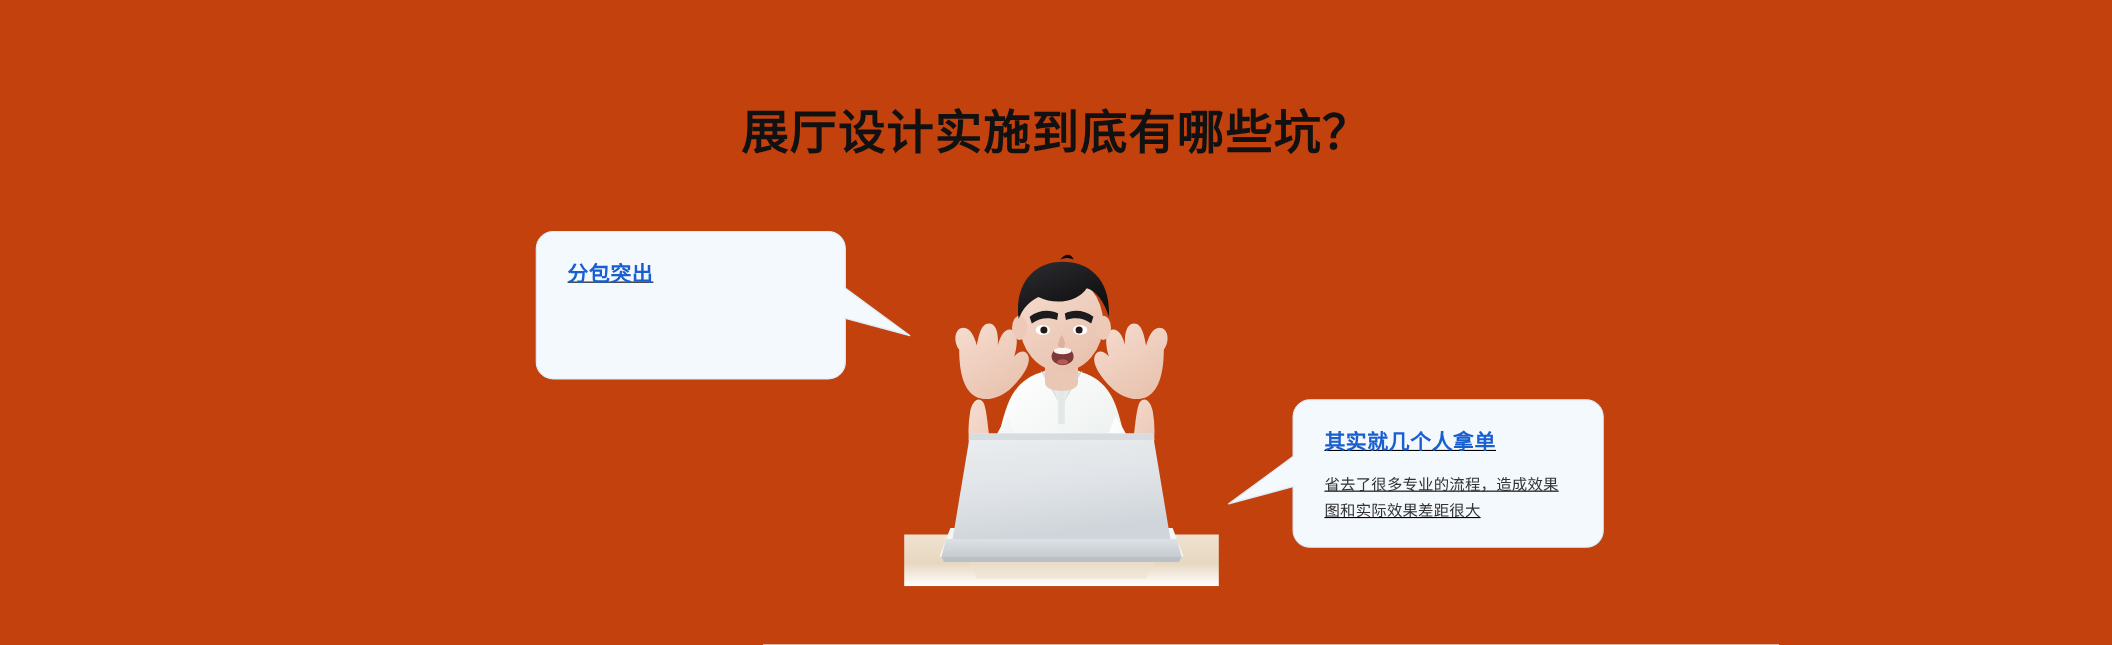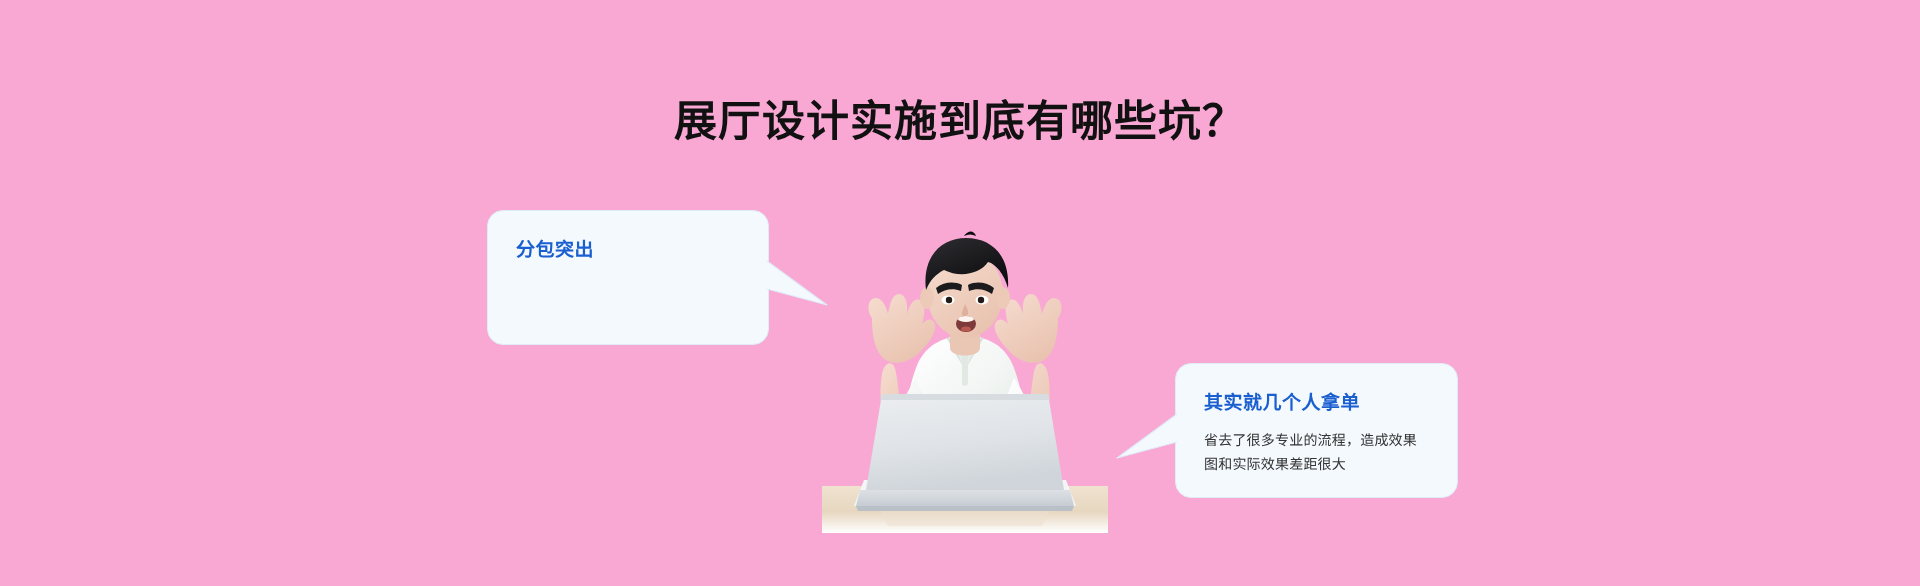--- a/index.html
+++ b/index.html
@@ -9,21 +9,21 @@
     background: #ffffff;
   }
   body {
     font-family: "Liberation Sans", "DejaVu Sans", sans-serif;
     -webkit-font-smoothing: antialiased;
   }
   #stage {
     position: relative;
     width: 1920px;
     height: 586px;
-    background: #f9a8d4;
+    background: #c2410c;
     overflow: hidden;
   }
 
   
   #page-title {
     position: absolute;
     left: 0;
     top: 64px;
     width: 1920px;
     text-align: center;
@@ -46,20 +46,21 @@
   #hero-photo svg { display: block; width: 100%; height: 100%; }
 
   
   .bubble {
     position: absolute;
     box-sizing: border-box;
     background: #f4f9fd;
     border: 1px solid #dfebf8;
     border-radius: 16px;
     padding: 26px 28px 12px 28px;
+    text-decoration: underline;
   }
   .bubble-title {
     font-size: 19px;
     line-height: 26px;
     font-weight: 700;
     color: #1a5fd0;
     letter-spacing: 0.5px;
     margin: 0 0 12px 0;
     white-space: nowrap;
   }

